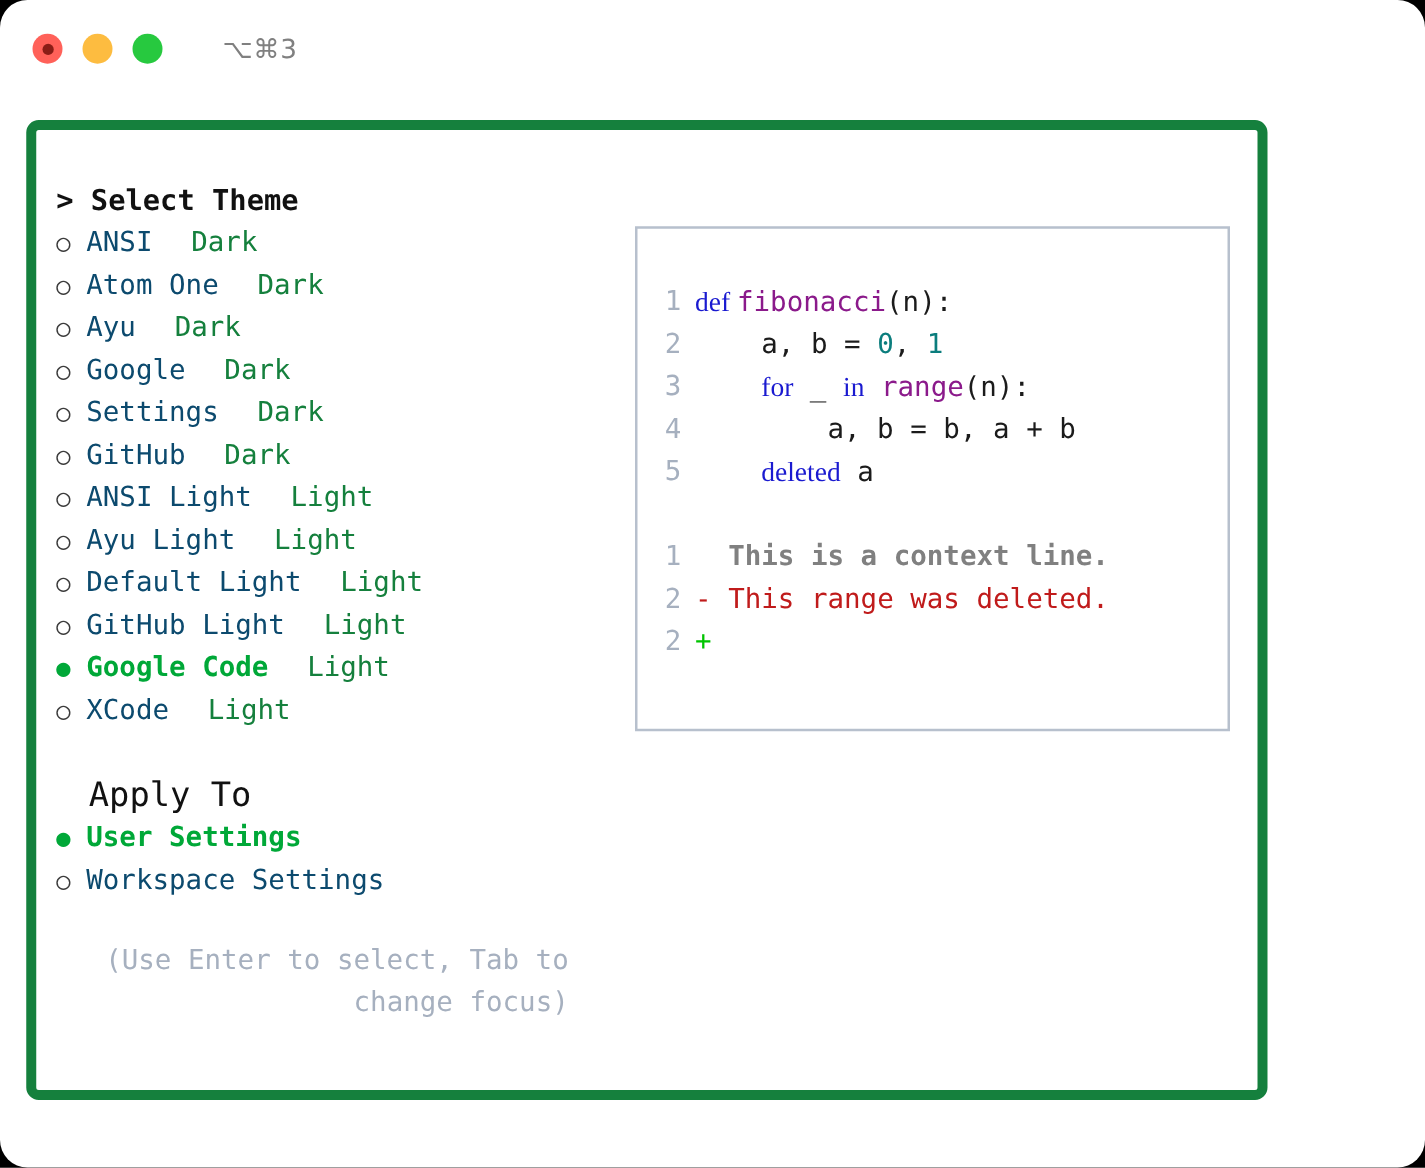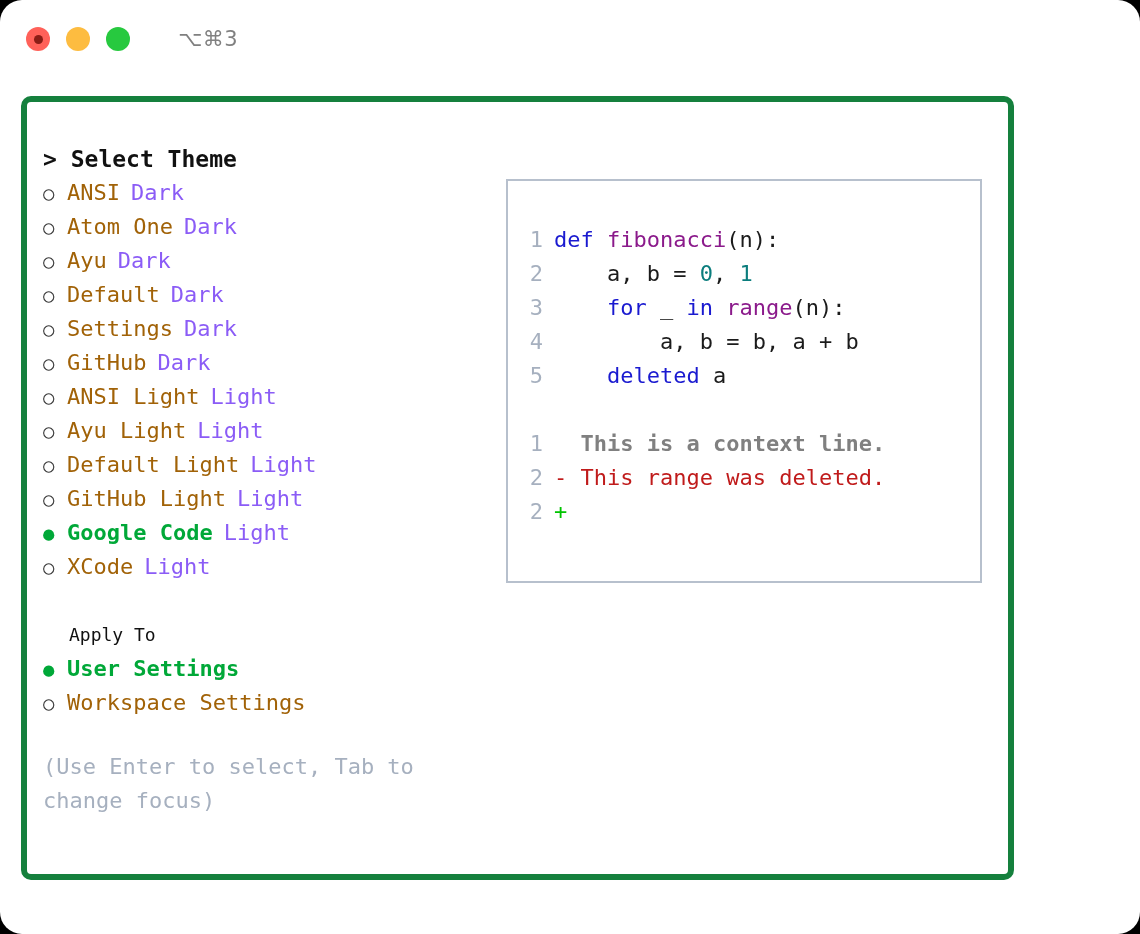--- a/index.html
+++ b/index.html
@@ -61,21 +61,21 @@
     letter-spacing: 0.5px;
     font-family: "DejaVu Sans", "Liberation Sans", sans-serif;
   }
 
   
   .panel {
     position: absolute;
     left: 21px; top: 96px;
     width: 993px;
     height: 784px;
-    border: 6px solid #15803d;
+    border: 8px solid #15803d;
     border-radius: 10px;
     background: #ffffff;
   }
 
   .columns {
     position: absolute;
     left: 0; top: 0;
     width: 100%; height: 100%;
   }
 
@@ -103,40 +103,41 @@
     white-space: pre;
   }
   .bullet {
     width: 24px;
     flex: 0 0 24px;
     font-size: 19px;
     color: #3b3b3b;
     line-height: 34px;
   }
   .opt-row.selected .bullet { color: #00a838; }
-  .opt-label { color: #a16207; }
+  .opt-label { color: #0c4a6e; }
   .opt-row.selected .opt-label { color: #00a838; font-weight: bold; }
-  .opt-badge { color: #8b5cf6; padding-left: 11px; }
+  .opt-badge { color: #15803d; padding-left: 11px; margin-left: 20px; }
 
   .group-title {
-    font-size: 18px;
+    font-size: 27px;
     color: #111111;
     line-height: 34px;
     padding-left: 26px;
     white-space: pre;
   }
   .spacer-row { height: 34px; }
 
   .hint {
     margin-top: 30px;
     font-size: 22px;
     line-height: 34px;
     color: #a6b0bf;
     width: 410px;
     white-space: pre-wrap;
+    text-align: right;
   }
 
   
   .right-col {
     position: absolute;
     left: 479px;
     top: 40px;
     width: 496px;
   }
   .preview-head {
@@ -163,21 +164,21 @@
   }
   .lineno {
     width: 30px;
     flex: 0 0 30px;
     text-align: right;
     color: #a6b0bf;
     padding-right: 11px;
   }
   .code-text { color: #1b1b1b; }
 
-  .tok-kw    { color: #1a1ad0; }
+  .tok-kw    { color: #1a1ad0; font-family: Liberation Serif, serif; }
   .tok-fn    { color: #8b1a8b; }
   .tok-num   { color: #0b7d7d; }
   .tok-plain { color: #1b1b1b; }
 
   .blank-line { height: 34px; }
 
   .diff-ctx { color: #808080; font-weight: bold; }
   .diff-del { color: #c01b1b; }
   .diff-add { color: #00c400; }
 </style>
@@ -198,21 +199,21 @@
   <div class="panel">
     <div class="columns">
 
       <div class="left-col">
         <div class="section-head">&gt; Select Theme</div>
 
         <div id="theme-list">
             <div class="opt-row"><span class="bullet">○</span><span class="opt-label">ANSI</span><span class="opt-badge">Dark</span></div>
             <div class="opt-row"><span class="bullet">○</span><span class="opt-label">Atom One</span><span class="opt-badge">Dark</span></div>
             <div class="opt-row"><span class="bullet">○</span><span class="opt-label">Ayu</span><span class="opt-badge">Dark</span></div>
-            <div class="opt-row"><span class="bullet">○</span><span class="opt-label">Default</span><span class="opt-badge">Dark</span></div>
+            <div class="opt-row"><span class="bullet">○</span><span class="opt-label">Google</span><span class="opt-badge">Dark</span></div>
             <div class="opt-row"><span class="bullet">○</span><span class="opt-label">Settings</span><span class="opt-badge">Dark</span></div>
             <div class="opt-row"><span class="bullet">○</span><span class="opt-label">GitHub</span><span class="opt-badge">Dark</span></div>
             <div class="opt-row"><span class="bullet">○</span><span class="opt-label">ANSI Light</span><span class="opt-badge">Light</span></div>
             <div class="opt-row"><span class="bullet">○</span><span class="opt-label">Ayu Light</span><span class="opt-badge">Light</span></div>
             <div class="opt-row"><span class="bullet">○</span><span class="opt-label">Default Light</span><span class="opt-badge">Light</span></div>
             <div class="opt-row"><span class="bullet">○</span><span class="opt-label">GitHub Light</span><span class="opt-badge">Light</span></div>
             <div class="opt-row selected"><span class="bullet">●</span><span class="opt-label">Google Code</span><span class="opt-badge">Light</span></div>
             <div class="opt-row"><span class="bullet">○</span><span class="opt-label">XCode</span><span class="opt-badge">Light</span></div>
           </div>
 

